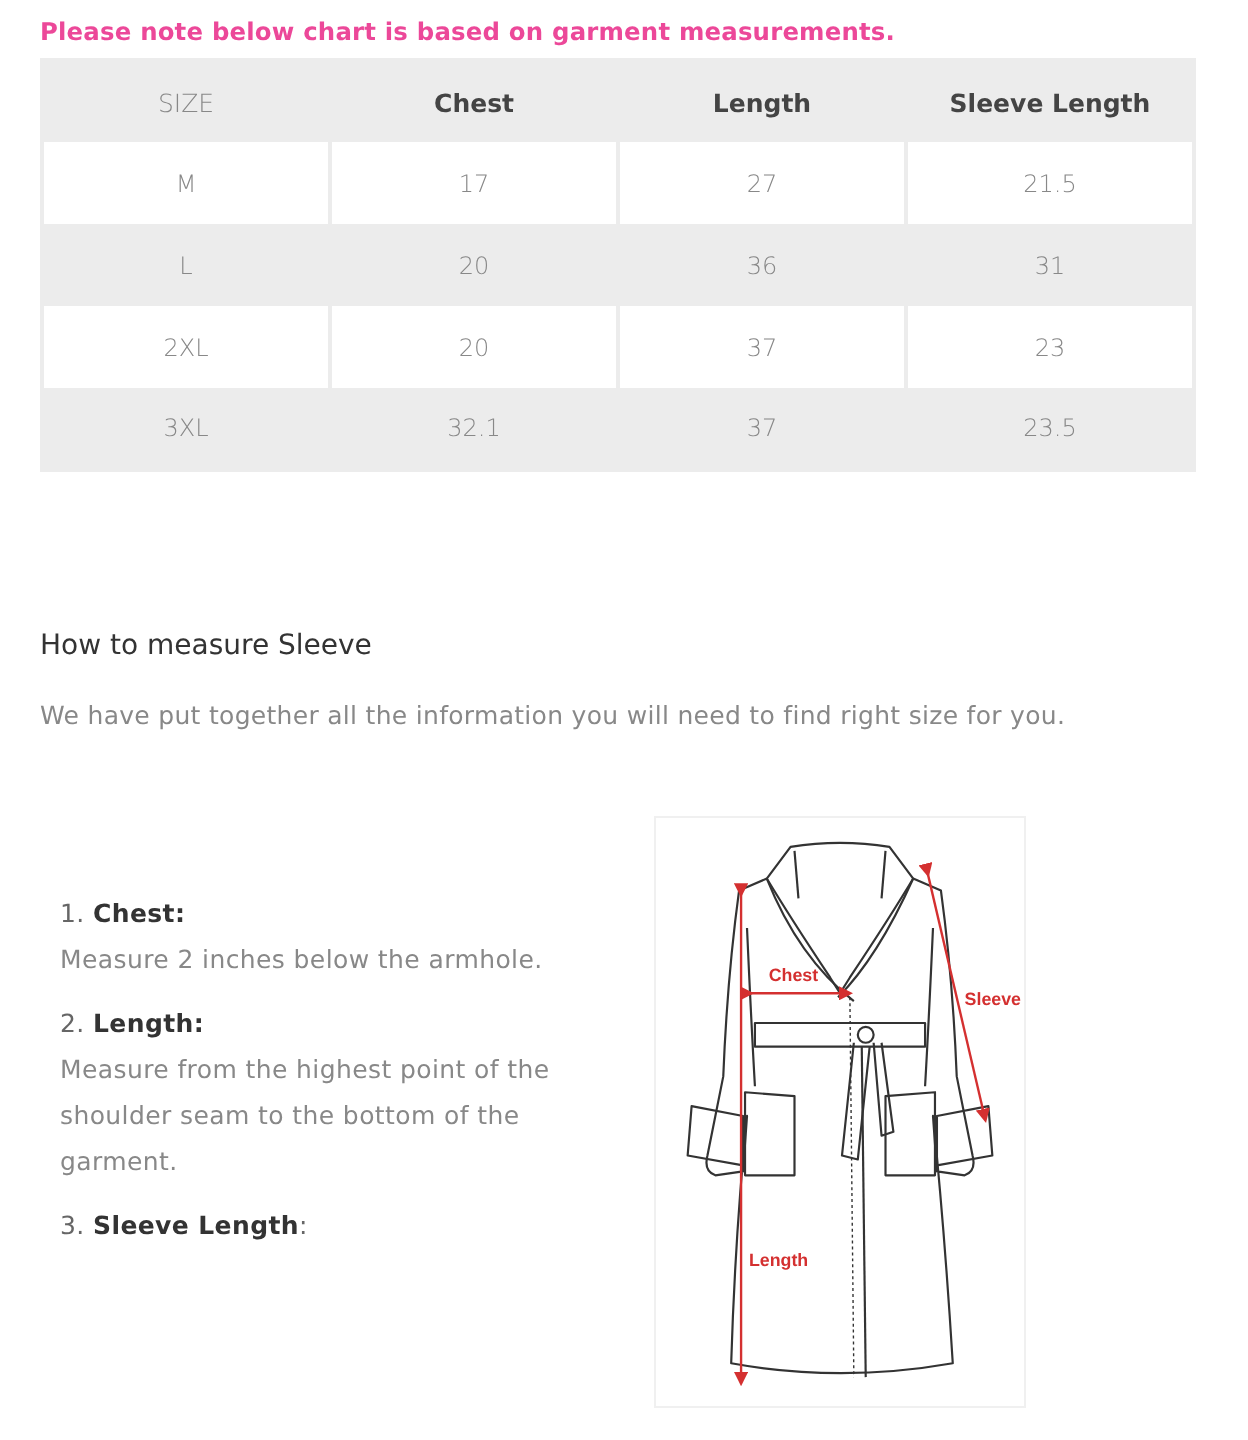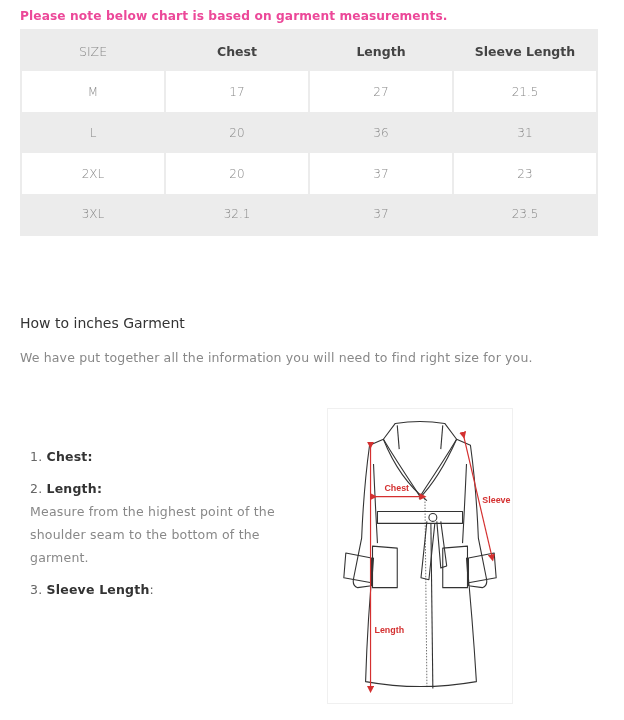--- a/index.html
+++ b/index.html
@@ -58,26 +58,27 @@
   </tr>
   <tr>
     <td>3XL</td>
     <td>32.1</td>
     <td>37</td>
     <td>23.5</td>
   </tr>
 </tbody>
   </table>
 
-<div class="how-title">How to inches Garment</div>
+<div class="how-title">How to measure Sleeve</div>
 <div class="how-sub">We have put together all the information you will need to find right size for you.</div>
 
 <div class="steps">
   <div class="step">
     <div class="step-head"><span>1.</span> <b>Chest:</b><span></span></div>
+    <div class="step-body">Measure 2 inches below the armhole.</div>
   </div>
   <div class="step">
     <div class="step-head"><span>2.</span> <b>Length:</b><span></span></div>
     <div class="step-body">Measure from the highest point of the shoulder seam to the bottom of the garment.</div>
   </div>
   <div class="step">
     <div class="step-head"><span>3.</span> <b>Sleeve Length</b><span>:</span></div>
   </div>
 </div>
 

